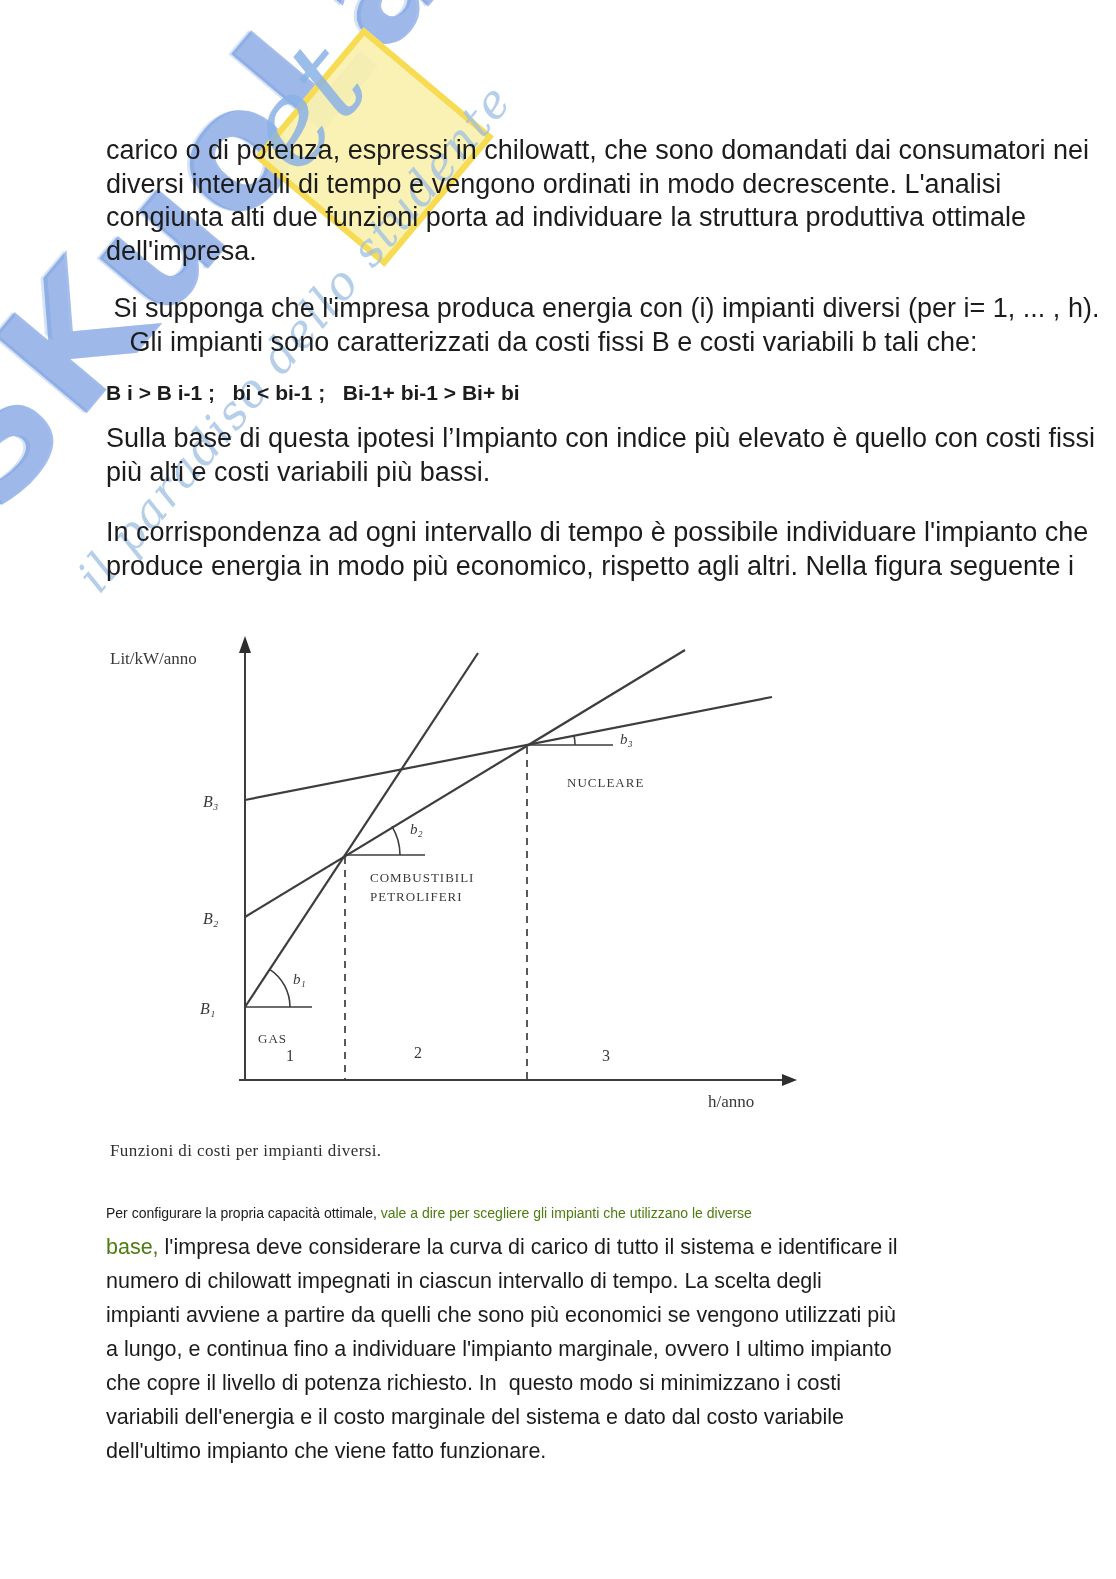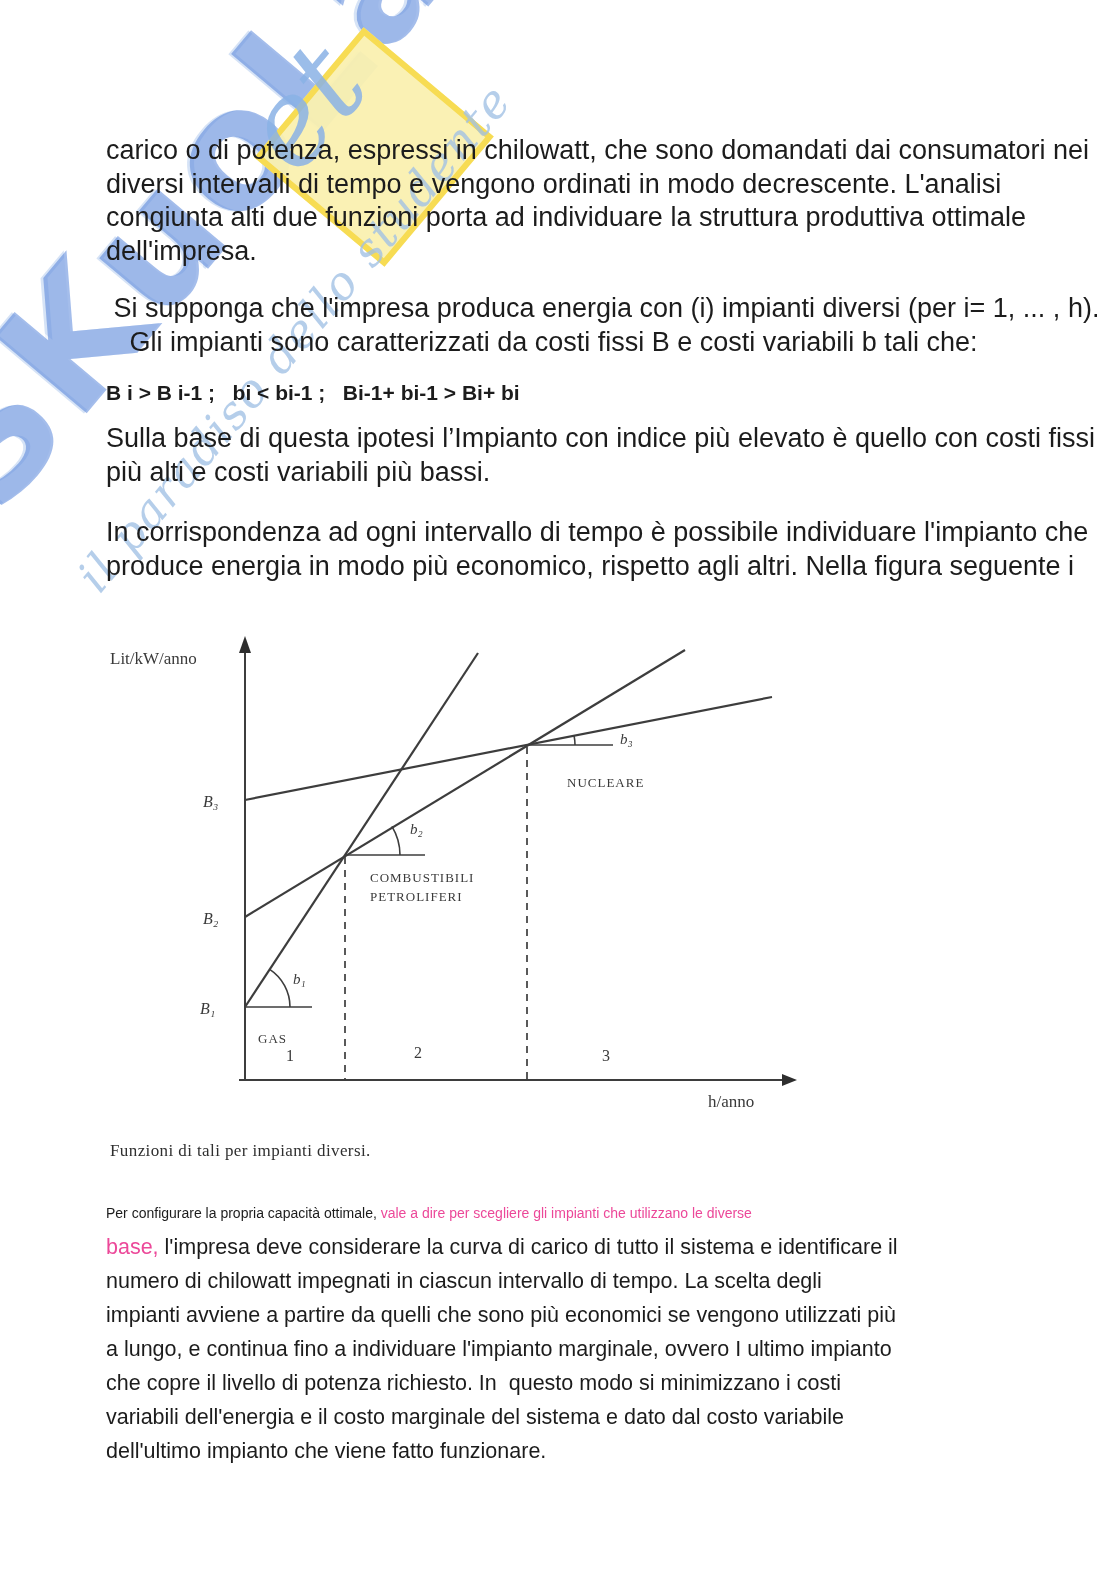--- a/index.html
+++ b/index.html
@@ -31,21 +31,21 @@
     left:108px;top:548px;font-family:"DejaVu Serif",serif;font-style:italic;
     font-size:46px;color:rgba(160,192,228,0.78);letter-spacing:2px;
     transform:rotate(-50deg);transform-origin:left bottom;white-space:nowrap;
   }
   
   .tb{position:absolute;left:106px;width:895px;z-index:1;}
   .tb .ln{white-space:pre;font-size:27px;line-height:33.5px;}
   .formula .ln{font-size:21px;line-height:33px;}
   .p6 .ln{font-size:21.5px;line-height:34px;}
   .p6 .sm{font-size:14px;}
-  .red{color:#ec4899;}
+  .red{color:#4d7c0f;}
   .caption{
     position:absolute;left:110px;top:1141px;z-index:1;
     font-family:"Liberation Serif",serif;font-size:17px;color:#2f2f2f;
     letter-spacing:0.4px;
   }
   
   .fig{position:absolute;left:100px;top:628px;z-index:1;}
   .fig line,.fig path{stroke:#3d3d3d;fill:none;}
   .fig .axis{stroke-width:2;}
   .fig .curve{stroke-width:2.2;}
@@ -126,21 +126,21 @@
     <text class="slab" x="520" y="116">b₃</text>
     <text class="area" x="467" y="159">NUCLEARE</text>
     <text class="area" x="270" y="254">COMBUSTIBILI</text>
     <text class="area" x="270" y="273">PETROLIFERI</text>
     <text class="area" x="158" y="415">GAS</text>
     <text class="num" x="186" y="433">1</text>
     <text class="num" x="314" y="430">2</text>
     <text class="num" x="502" y="433">3</text>
   </svg>
 
-  <div class="caption">Funzioni di tali per impianti diversi.</div>
+  <div class="caption">Funzioni di costi per impianti diversi.</div>
 
   <div class="tb p6" style="top:1194px;">
     <div class="ln"><span class="sm">Per configurare la propria capacità ottimale, </span><span class="sm red">vale a dire per scegliere gli impianti che utilizzano le diverse</span></div>
     <div class="ln"><span class="red">base, </span><span>l'impresa deve considerare la curva di carico di tutto il sistema e identificare il</span></div>
     <div class="ln">numero di chilowatt impegnati in ciascun intervallo di tempo. La scelta degli</div>
     <div class="ln">impianti avviene a partire da quelli che sono più economici se vengono utilizzati più</div>
     <div class="ln">a lungo, e continua fino a individuare l'impianto marginale, ovvero I ultimo impianto</div>
     <div class="ln">che copre il livello di potenza richiesto. In  questo modo si minimizzano i costi</div>
     <div class="ln">variabili dell'energia e il costo marginale del sistema e dato dal costo variabile</div>
     <div class="ln">dell'ultimo impianto che viene fatto funzionare.</div>

